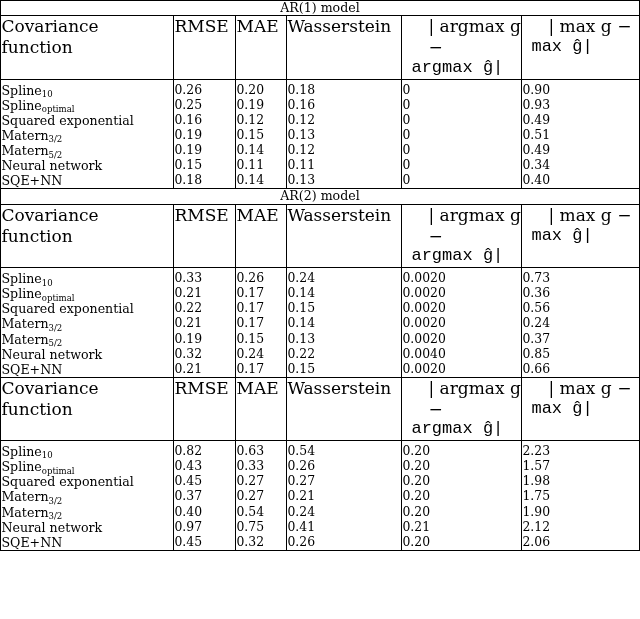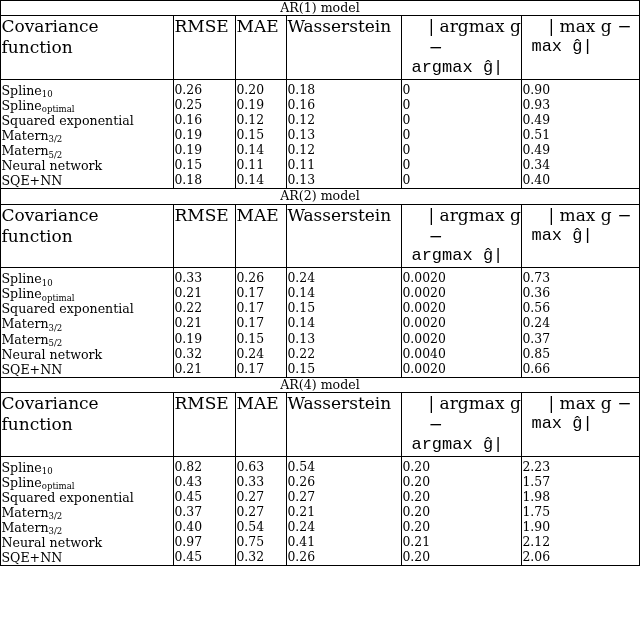--- a/index.html
+++ b/index.html
@@ -250,23 +250,20 @@
         </tr>
         <tr class=" hline">
           <td class="cell name lft"><span class="serif">SQE+NN</span></td>
           <td class="cell vl">0.21</td>
           <td class="cell vl">0.17</td>
           <td class="cell vl">0.15</td>
           <td class="cell vl">0.0020</td>
           <td class="cell vl rgt">0.66</td>
         </tr>
         <tr class="hline">
-          <td colspan="6" class="group-title lft rgt">AR(4) model</td>
-        </tr>
-        <tr class="hline">
           <td class="hdr-cell lft">Covariance function</td>
           <td class="hdr-cell vl">RMSE</td>
           <td class="hdr-cell vl">MAE</td>
           <td class="hdr-cell vl">Wasserstein</td>
           <td class="hdr-cell vl">
             <span class="hdr-2line">| argmax g   −</span>
             <span class="hdr-indent">argmax ĝ|</span>
           </td>
           <td class="hdr-cell vl rgt">
             <span class="hdr-2line">| max g       −</span>

